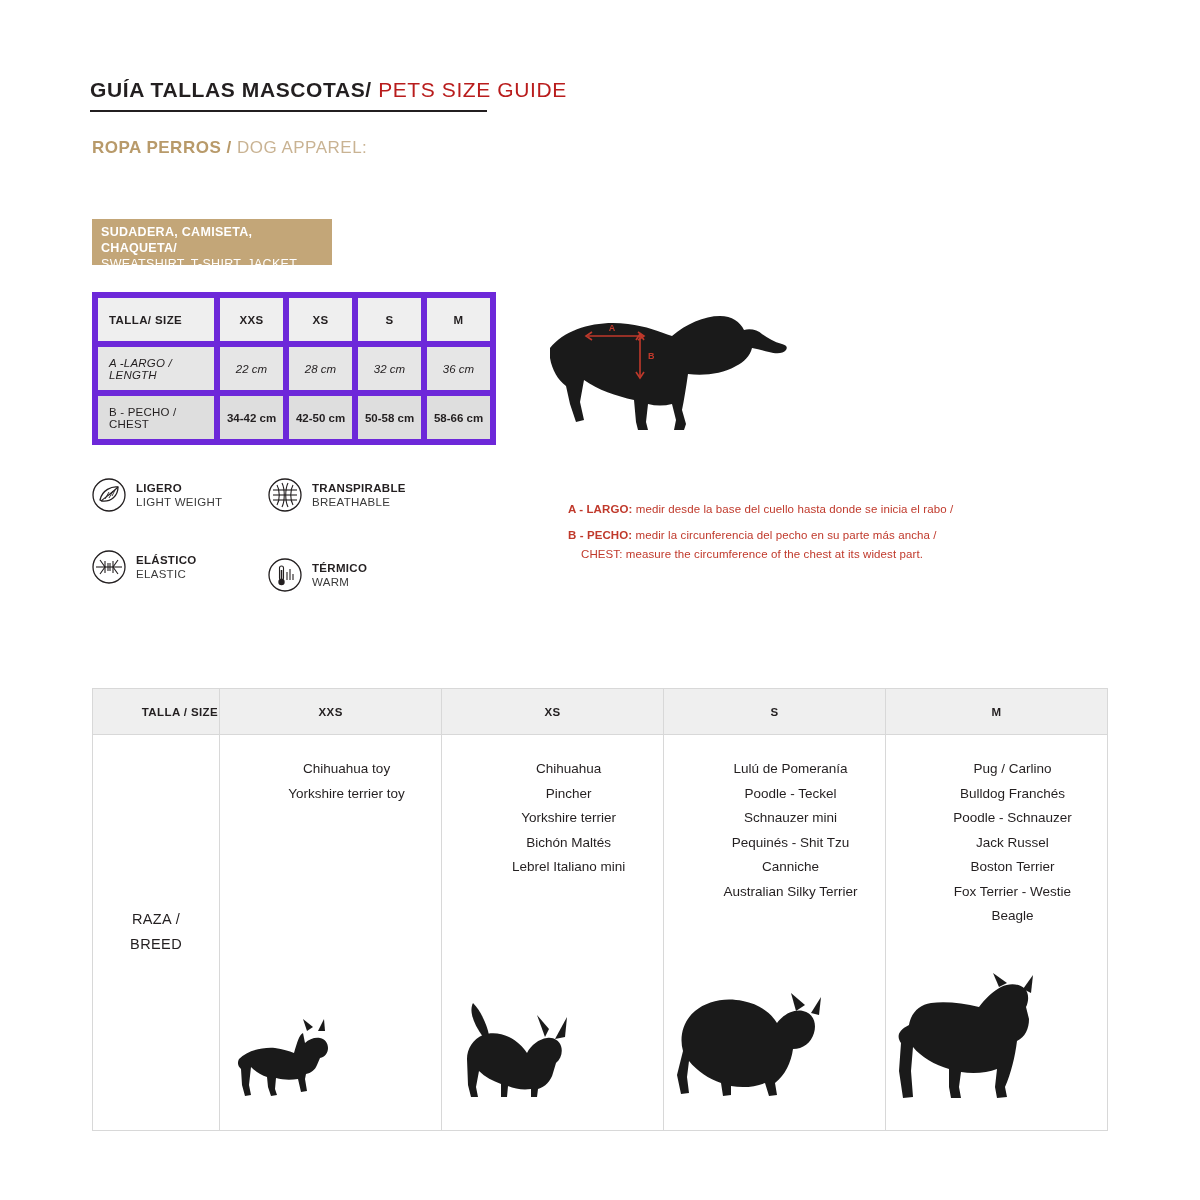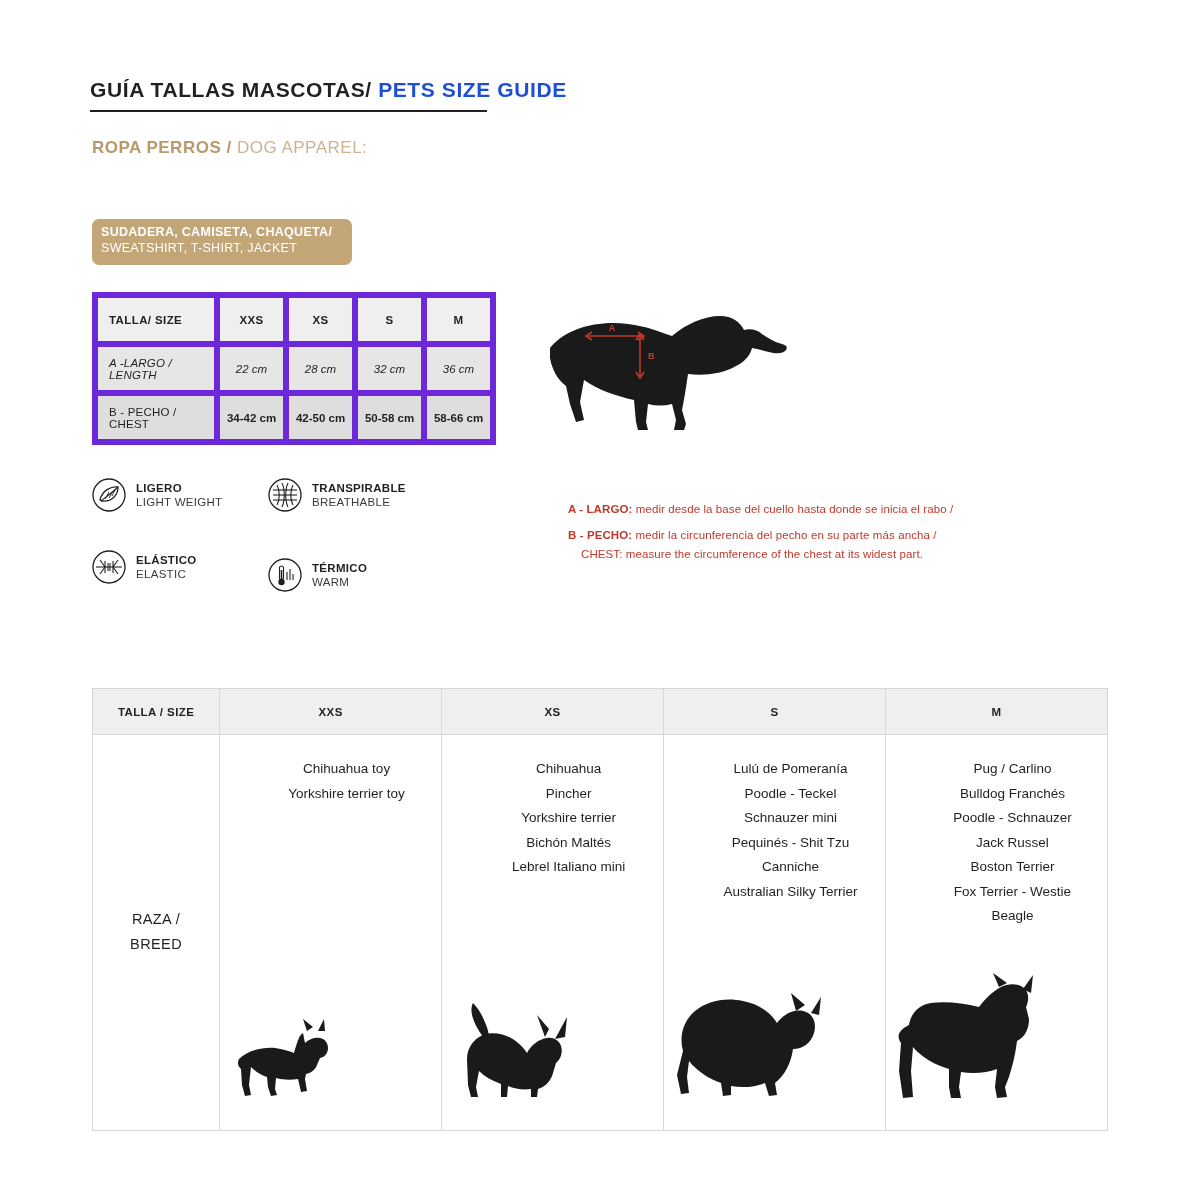--- a/index.html
+++ b/index.html
@@ -18,35 +18,35 @@
   
   .title-wrap {
     position:absolute; left:90px; top:78px; width:700px;
     border-bottom:2px solid #231f20; padding-bottom:8px;
   }
   .title-es {
     font-size:21px; font-weight:bold; letter-spacing:.6px; color:#231f20;
     display:inline;
   }
   .title-en {
-    font-size:21px; font-weight:bold; letter-spacing:.6px; color:#1d4ed8;
+    font-size:21px; font-weight:normal; letter-spacing:.6px; color:#b91c1c;
     display:inline;
   }
   .title-underline {
     position:absolute; left:90px; top:110px; width:397px; height:2px; background:#231f20;
   }
 
   .sub-wrap { position:absolute; left:92px; top:138px; }
   .sub-es { font-size:17px; font-weight:bold; letter-spacing:.5px; color:#b89a6a; display:inline; }
   .sub-en { font-size:17px; font-weight:normal; letter-spacing:.5px; color:#c9b393; display:inline; }
 
   
   .band {
-    position:absolute; left:92px; top:219px; width:260px; height:46px;
-    background:#c3a678; color:#ffffff; padding:5px 9px 12px 9px;border-radius:7px;
+    position:absolute; left:92px; top:219px; width:240px; height:46px;
+    background:#c3a678; color:#ffffff; padding:5px 9px 12px 9px;
   }
   .band .l1 { font-size:12.5px; font-weight:bold; letter-spacing:.3px; line-height:16px; }
   .band .l2 { font-size:12.5px; font-weight:normal; letter-spacing:.3px; line-height:16px; }
 
   
   .size-table {
     position:absolute; left:92px; top:292px;
     border-collapse:collapse; font-size:11.5px;
   }
   .size-table td, .size-table th {
@@ -85,21 +85,21 @@
   
   .breed {
     position:absolute; left:92px; top:688px; width:1016px; height:422px;
     border:1px solid #d8d8d8; border-collapse:collapse;
   }
   .breed td, .breed th { border:1px solid #d8d8d8; }
   .breed .hrow td {
     height:46px; background:#efefef; text-align:center; vertical-align:middle;
     font-size:11.5px; font-weight:bold; letter-spacing:.4px; color:#231f20;
   }
-  .breed .hrow td.h0 { background:#efefef; width:122px; }
+  .breed .hrow td.h0 { background:#efefef; width:122px;text-align:right; }
   .breed .body td { vertical-align:top; text-align:center; padding-top:22px; }
   .breed .body td.c0 {
     vertical-align:middle; font-size:14.5px; line-height:25px; letter-spacing:.4px;
     padding-top:0;
   }
   .breed .names { font-size:13.5px; line-height:24.5px; color:#231f20; }
   .sil { position:absolute; bottom:22px; left:0; right:0; text-align:center; }
   .cellwrap { position:relative; height:372px;padding-left:32px; }
 
   svg { display:block; }

